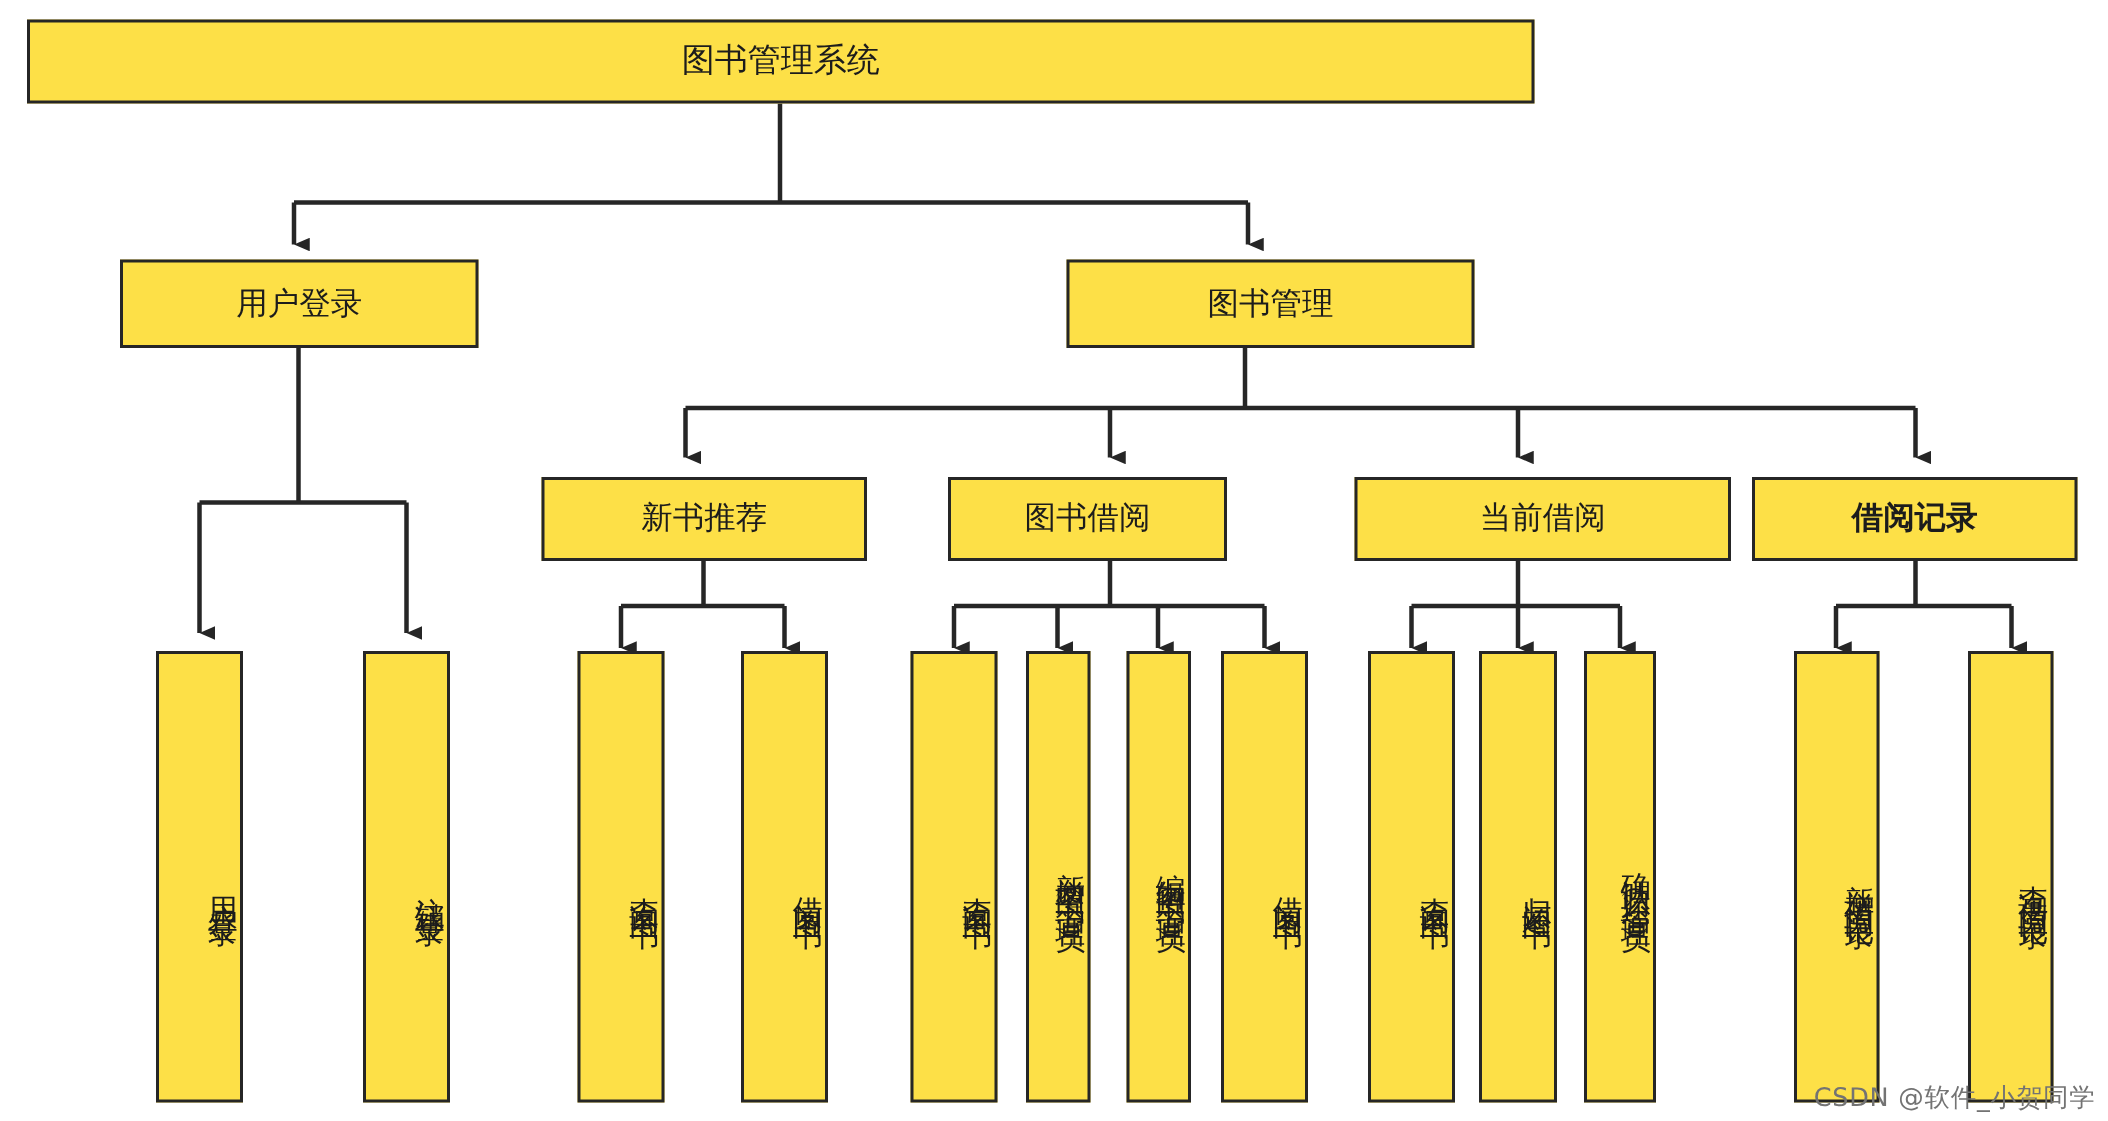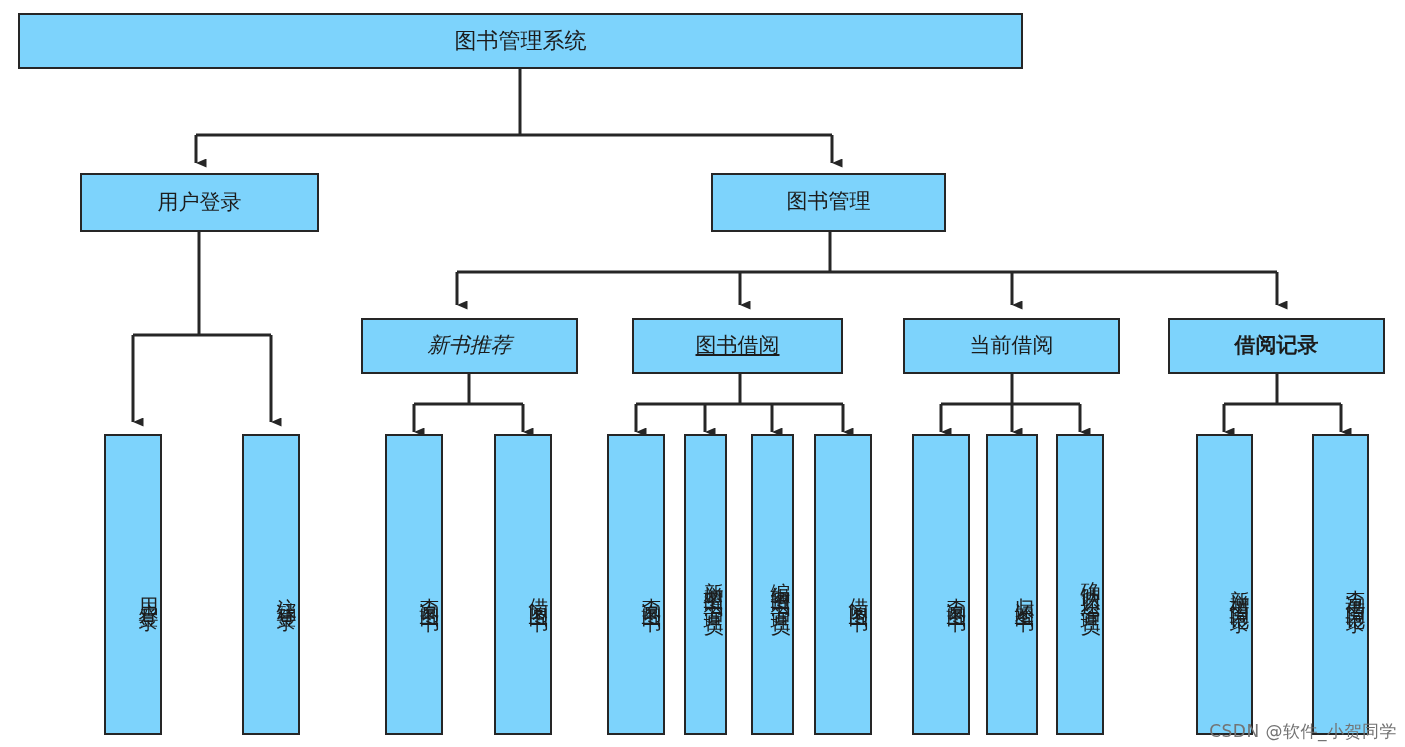--- a/index.html
+++ b/index.html
@@ -23,21 +23,21 @@
     position: absolute;
     left: 0;
     top: 0;
     width: 1405px;
     height: 747px;
     pointer-events: none;
   }
   .node {
     position: absolute;
     box-sizing: border-box;
-    background: #7dd3fc;
+    background: #fde047;
     border: 2px solid #262626;
     display: flex;
     align-items: center;
     justify-content: center;
     text-align: center;
     line-height: 1.12;
     color: #1c1c1c;
   }
   .node.h {
     font-size: 21px;
@@ -128,31 +128,31 @@
     </g>
   </svg>
 
   <div class="node root" style="left:18px; top:13px; width:1005px; height:56px;">
     <span>图书管理系统</span>
   </div>
 
   <div class="node h" style="left:80px; top:173px; width:239px; height:59px;">
     <span>用户登录</span>
   </div>
-  <div class="node h" style="left:711px; top:173px; width:235px; height:59px;font-family:Liberation Mono, monospace;">
+  <div class="node h" style="left:711px; top:173px; width:272px; height:59px;">
     <span>图书管理</span>
   </div>
 
-  <div class="node h" style="left:361px; top:318px; width:217px; height:56px;font-style:italic;">
+  <div class="node h" style="left:361px; top:318px; width:217px; height:56px;">
     <span>新书推荐</span>
   </div>
-  <div class="node h" style="left:632px; top:318px; width:211px; height:56px;text-decoration:underline;">
+  <div class="node h" style="left:632px; top:318px; width:186px; height:56px;">
     <span>图书借阅</span>
   </div>
-  <div class="node h" style="left:903px; top:318px; width:217px; height:56px;">
+  <div class="node h" style="left:903px; top:318px; width:251px; height:56px;">
     <span>当前借阅</span>
   </div>
   <div class="node h" style="left:1168px; top:318px; width:217px; height:56px;font-weight:bold;">
     <span>借阅记录</span>
   </div>
 
   <div class="node v" style="left:104px; top:434px; width:58px; height:301px;">
     <span class="txt">用户登录</span>
   </div>
   <div class="node v" style="left:242px; top:434px; width:58px; height:301px;">

